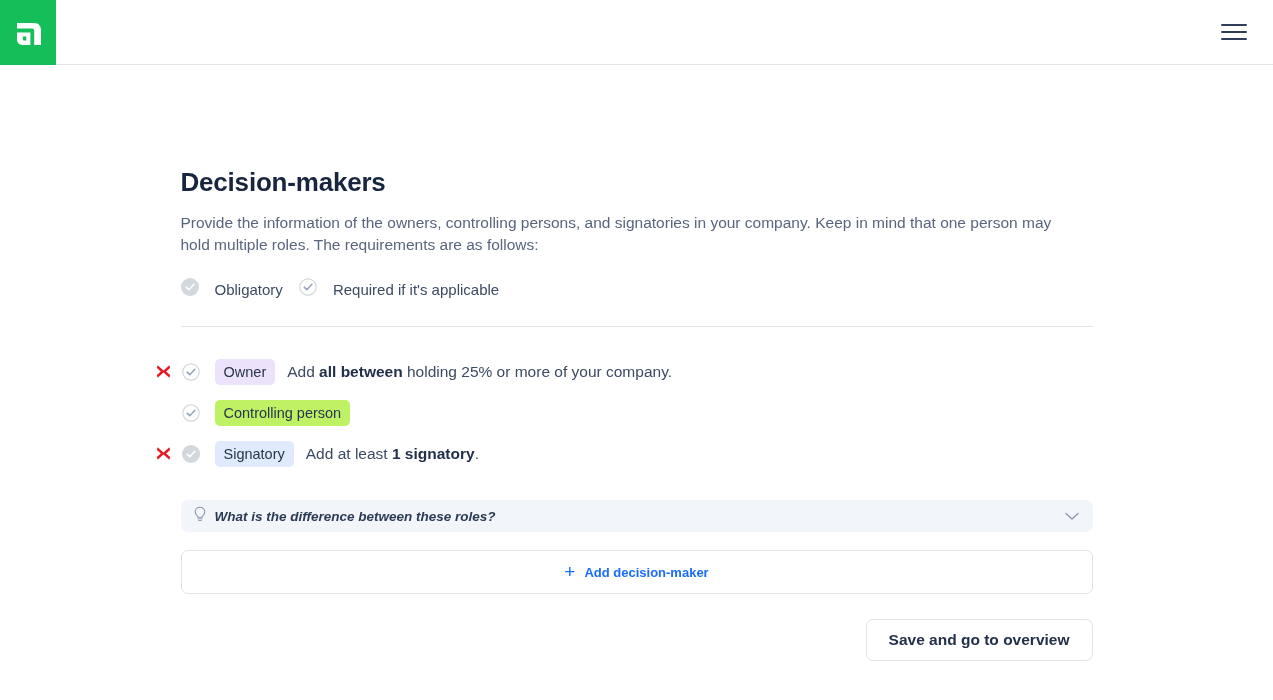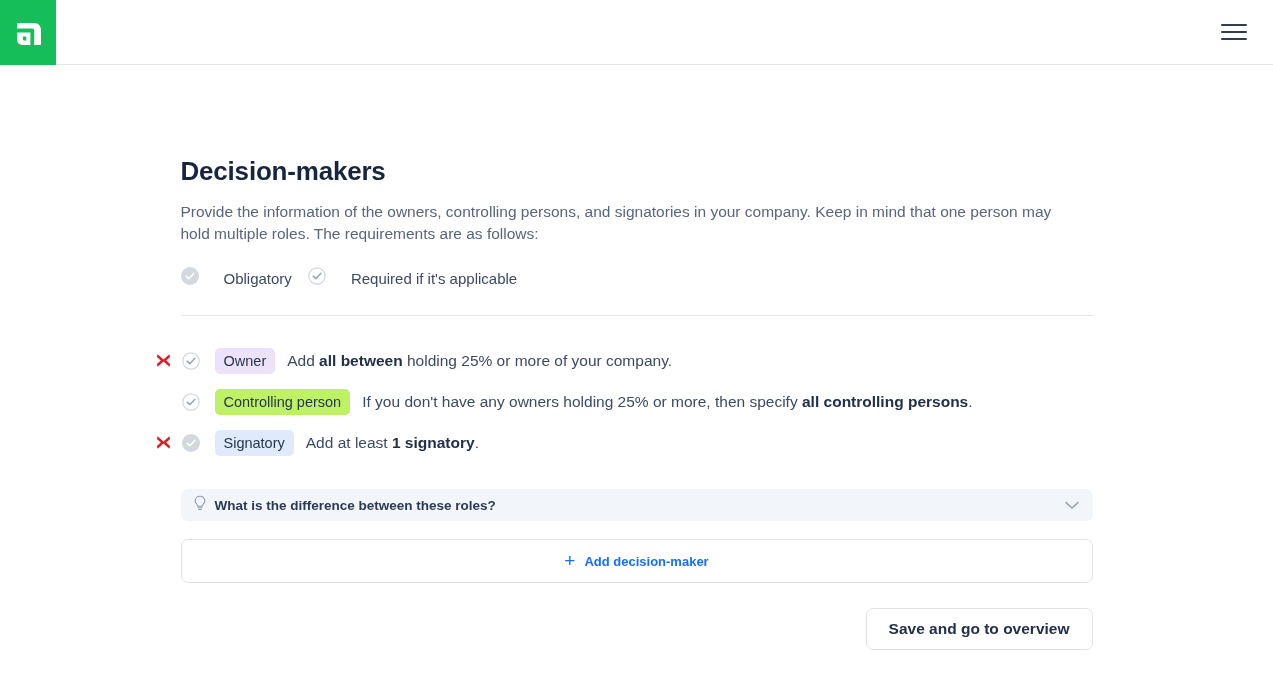--- a/index.html
+++ b/index.html
@@ -54,21 +54,21 @@
     background: #2f3e58;
     border-radius: 1px;
   }
 
   
   .page-wrap {
     padding-top: 86px;
   }
   .content {
     width: 912px;
-    margin: 4px auto;
+    margin: 15px auto;
     padding-left: 0;
   }
 
   .page-title {
     font-size: 26px;
     line-height: 32px;
     font-weight: 700;
     color: #17253f;
     letter-spacing: -0.2px;
     margin-bottom: 14px;
@@ -85,21 +85,21 @@
   
   .legend-row {
     display: flex;
     align-items: center;
     gap: 8px;
     margin-bottom: 26px;
   }
   .legend-item {
     display: flex;
     align-items: center;
-    gap: 25px;
+    gap: 16px;
     margin-right: 8px;
   }
   .legend-label {
     font-size: 15px;
     color: #3c4a63;
   }
 
   
   .check-icon { flex: 0 0 auto; display: block; }
 
@@ -170,20 +170,21 @@
     padding: 0 14px 0 12px;
     margin-top: 26px;
     cursor: pointer;
   }
   .accordion .bulb { flex: 0 0 auto; margin-right: 8px; display: block; }
   .accordion-title {
     font-size: 13.5px;
     font-weight: 700;
     color: #2b3a55;
     flex: 1 1 auto;
+    font-style: italic;
   }
   .accordion .chev { flex: 0 0 auto; display: block; }
 
   
   .add-button {
     width: 912px;
     height: 44px;
     margin-top: 18px;
     background: #ffffff;
     border: 1px solid #dfe3e9;
@@ -296,21 +297,20 @@
       </div>
 
       <div class="role-row">
         <span class="role-check">
           <svg width="18" height="18" viewBox="0 0 18 18" aria-hidden="true">
             <circle cx="9" cy="9" r="8.2" fill="#ffffff" stroke="#d3d8de" stroke-width="1.2"></circle>
             <path d="M5.2 9.2 L7.8 11.7 L12.9 6.3" fill="none" stroke="#9aa6bb" stroke-width="1.6" stroke-linecap="round" stroke-linejoin="round"></path>
           </svg>
         </span>
         <span class="badge badge-controlling">Controlling person</span>
-        <span class="role-text"><span>If you don't have any owners holding 25% or more, then specify </span><b>all controlling persons</b><span>.</span></span>
       </div>
 
       <div class="role-row">
         <span class="role-cross">
           <svg width="17" height="17" viewBox="0 0 17 17" aria-hidden="true">
             <path d="M2.6 2.2 L8.5 7.4 L14.4 2.2 L15.1 5.1 L11.2 8.5 L15.1 11.9 L14.4 14.8 L8.5 9.6 L2.6 14.8 L1.9 11.9 L5.8 8.5 L1.9 5.1 Z" fill="#e31b23"></path>
           </svg>
         </span>
         <span class="role-check">
           <svg width="18" height="18" viewBox="0 0 18 18" aria-hidden="true">

